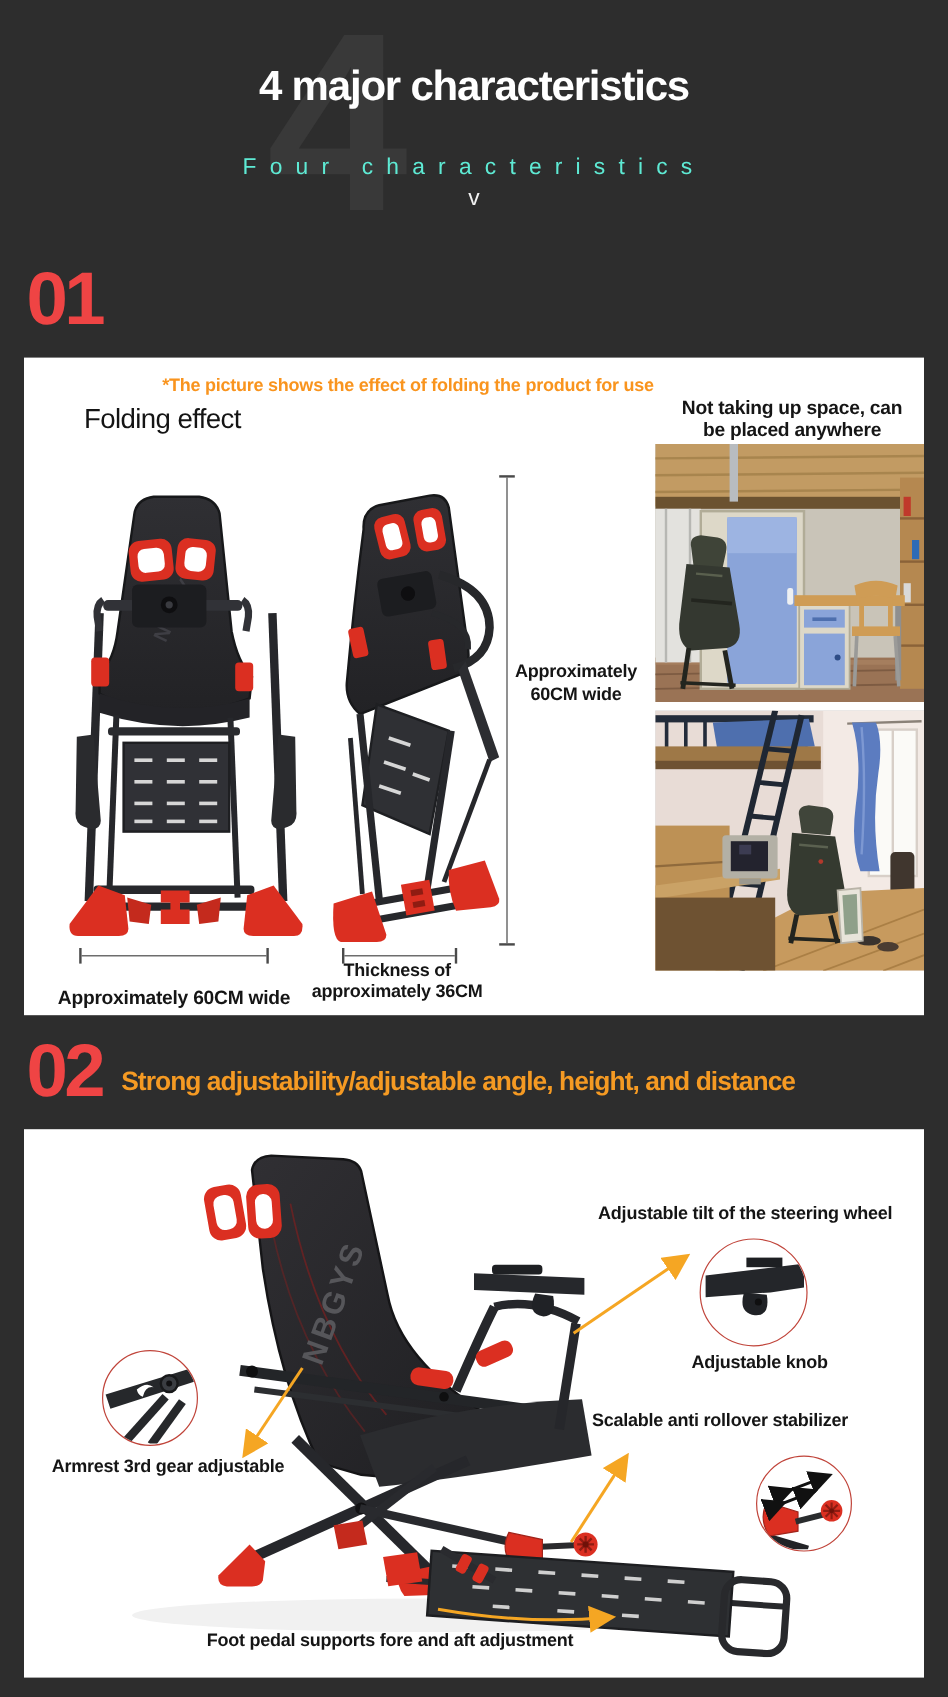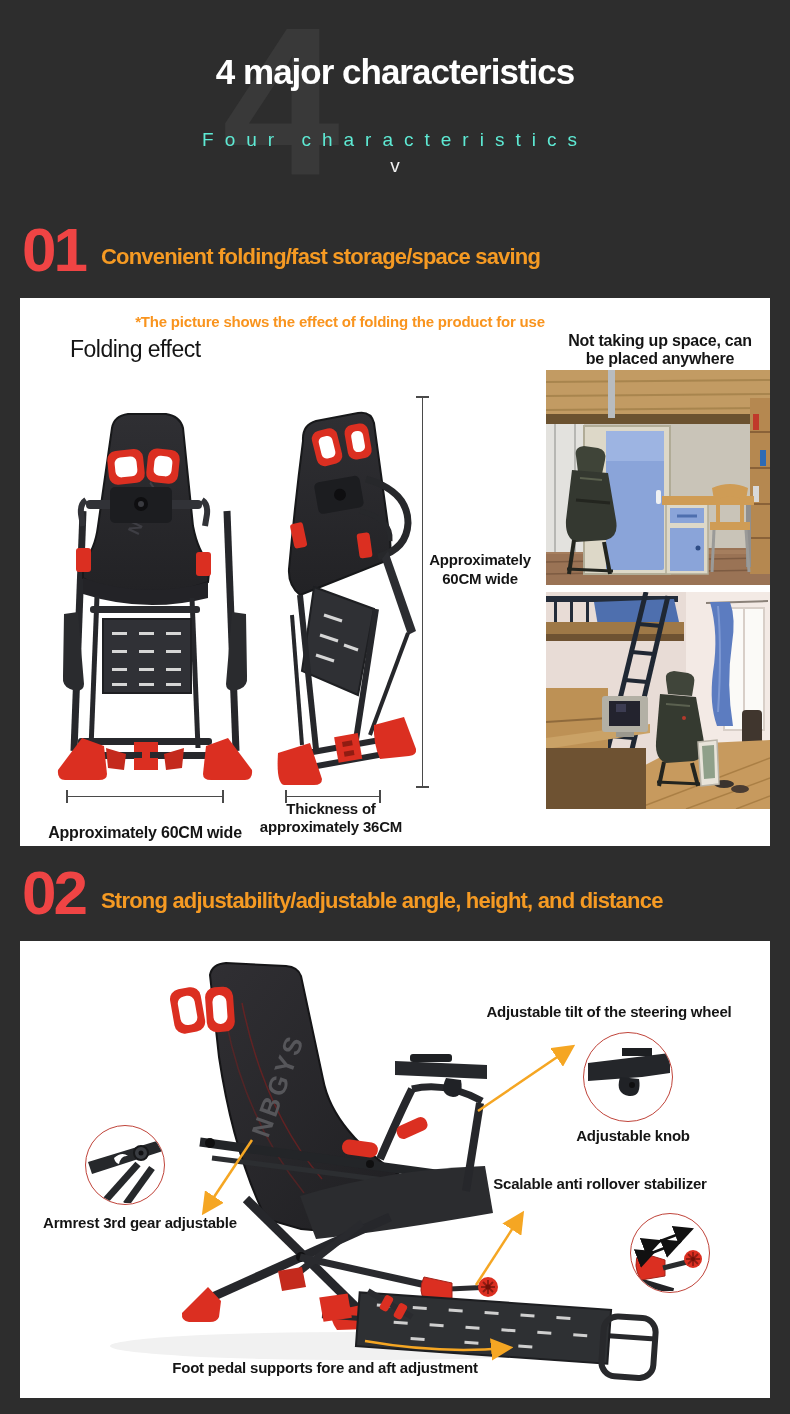--- a/index.html
+++ b/index.html
@@ -62,21 +62,20 @@
 <div class="page">
 
   <div class="hero">
     <div class="watermark">4</div>
     <div class="hero-title">4 major characteristics</div>
     <div class="hero-sub">Four characteristics</div>
     <div class="hero-chev">v</div>
   </div>
 
   <div class="sec-num" style="top:219px;">01</div>
-  <div class="sec-title" style="top:244px;">Convenient folding/fast storage/space saving</div>
 
   <div class="panel" id="panel1">
 
     <div class="note">*The picture shows the effect of folding the product for use</div>
     <div class="p1-heading">Folding effect</div>
 
     <svg class="abs" style="left:30px;top:88px;" width="210" height="405" viewBox="0 0 210 405">
       <defs>
         <linearGradient id="seatG" x1="0" y1="0" x2="0" y2="1">
           <stop offset="0" stop-color="#2f2f33"></stop>
@@ -451,21 +450,21 @@
         <marker id="oarr" markerWidth="9" markerHeight="9" refX="6" refY="4.5" orient="auto">
           <path d="M0,0 L9,4.5 L0,9 Z" fill="#f5a623"></path>
         </marker>
       </defs>
       <line x1="458" y1="170" x2="549" y2="108" stroke="#f5a623" stroke-width="2.5" marker-end="url(#oarr)"></line>
       <line x1="232" y1="199" x2="186" y2="268" stroke="#f5a623" stroke-width="2.5" marker-end="url(#oarr)"></line>
       <line x1="456" y1="344" x2="500" y2="276" stroke="#f5a623" stroke-width="2.5" marker-end="url(#oarr)"></line>
       <path d="M345,400 Q420,413 486,407" fill="none" stroke="#f5a623" stroke-width="2.5" marker-end="url(#oarr)"></path>
     </svg>
 
-    <div class="lbl" style="left:429px;top:61px;width:320px;">Adjustable tilt of the steering wheel</div>
+    <div class="lbl" style="left:441px;top:61px;width:320px;">Adjustable tilt of the steering wheel</div>
     <div class="lbl" style="left:528px;top:185px;width:170px;">Adjustable knob</div>
     <div class="lbl" style="left:5px;top:272px;width:230px;">Armrest 3rd gear adjustable</div>
     <div class="lbl" style="left:440px;top:233px;width:280px;">Scalable anti rollover stabilizer</div>
     <div class="lbl" style="left:130px;top:417px;width:350px;">Foot pedal supports fore and aft adjustment</div>
 
     <div class="callout" id="callout-knob">
       <svg width="87" height="87" viewBox="0 0 87 87">
         <path d="M4,30 L86,20 L86,40 L58,44 L4,48 Z" fill="#24262a"></path>
         <rect x="38" y="15" width="30" height="8" fill="#1d1f22"></rect>
         <path d="M36,44 Q31,61 45,63 Q58,64 55,46 Z" fill="#202226"></path>

